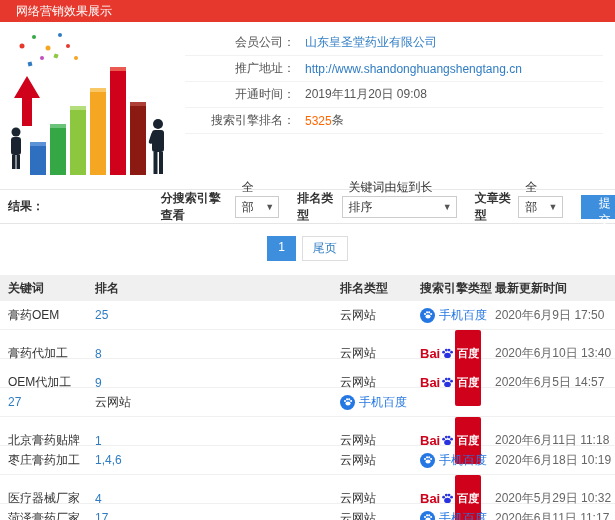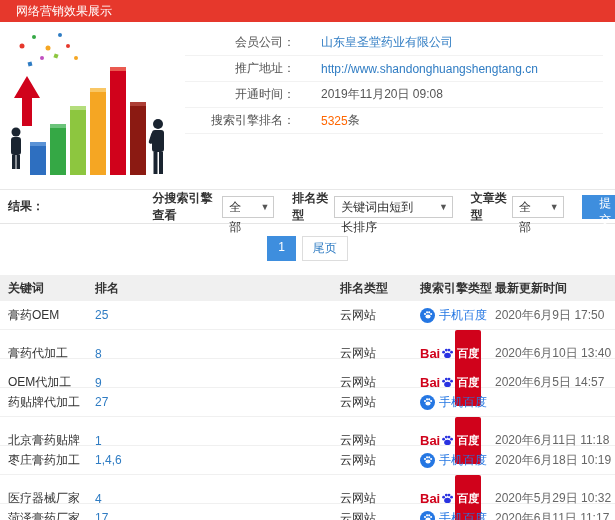--- a/index.html
+++ b/index.html
@@ -9,31 +9,31 @@
   *{box-sizing:border-box;margin:0;padding:0}
   body{width:615px;height:520px;position:relative;overflow:hidden;background:#fff;
        font-family:"Liberation Sans","DejaVu Sans",sans-serif;font-size:12px;color:#333}
   .topbar{height:22px;background:var(--accent-red);color:#fff;line-height:22px;
           padding-left:16px;font-size:12px}
   .header{position:relative;height:168px;border-bottom:1px solid #e8e8e8}
   .illus{position:absolute;left:4px;top:6px}
   .info-panel{position:absolute;left:185px;top:8px;right:12px}
   .info-row{display:flex;align-items:center;height:26px;border-bottom:1px solid #f2f2f2}
   .info-label{width:110px;text-align:right;color:#555}
-  .info-value{margin-left:26px}
+  .info-value{margin-left:10px}
   .info-value.link{color:var(--link-blue);cursor:pointer}
   .info-value.text{color:#555}
   .info-value.highlight{color:var(--highlight-orange)}
   .info-suffix{color:#555}
   .filterbar{display:flex;align-items:center;height:34px;border-bottom:1px solid #e5e5e5}
   .result-label{width:187px;padding-left:8px;font-weight:bold}
   .fgroup{display:flex;align-items:center;margin-right:18px}
   .flabel{font-weight:bold;margin-right:4px}
   .fselect{position:relative;border:1px solid #ccc;background:#fff;height:22px;line-height:20px;
-           padding:0 4px 0 6px;cursor:pointer;display:inline-flex;align-items:flex-start;gap:18px}
+           padding:0 4px 0 6px;cursor:pointer;display:inline-flex;align-items:flex-end;gap:6px}
   .caret{color:#555;font-size:9px}
   .submit-btn{margin-left:auto;margin-right:-14px;background:var(--button-blue);color:#fff;
               border:none;height:24px;padding:0 14px;font-size:12px;cursor:pointer}
   .pagebar{display:flex;justify-content:center;gap:6px;padding:12px 0 10px}
   .page-btn{border:1px solid #ddd;color:var(--link-blue);padding:3px 10px;background:#fff;cursor:pointer}
   .page-btn.current{background:var(--button-blue);border-color:var(--button-blue);color:#fff}
   .table{margin-top:4px}
   .thead,.trow{display:grid;grid-template-columns:87px 245px 80px 75px 1fr;align-items:center}
   .thead{background:#f0f0f0;height:26px;font-weight:bold}
   .trow{height:29px;border-bottom:1px solid #f0f0f0}
@@ -209,21 +209,20 @@
                 <circle cx="9.8" cy="5.6" r="2.6" fill="var(--baidu-blue)"></circle>
                 <circle cx="14.8" cy="5.6" r="2.6" fill="var(--baidu-blue)"></circle>
                 <circle cx="19.5" cy="9.5" r="2.6" fill="var(--baidu-blue)"></circle>
               </svg>
             </span>
             <span class="bdu">百度</span>
           </span></div>
         <div class="cell time">2020年6月5日 14:57</div>
       </div>
       <div class="trow">
-        <div class="cell kw">药贴牌代加工</div>
         <div class="cell rank">27</div>
         <div class="cell">云网站</div>
         <div class="cell engine"><span class="mobile">
             <span class="micon">
               <svg viewBox="0 0 24 24">
                 <ellipse cx="12" cy="15.5" rx="6.2" ry="5" fill="#fff"></ellipse>
                 <circle cx="4.8" cy="9.5" r="2.6" fill="#fff"></circle>
                 <circle cx="9.8" cy="5.6" r="2.6" fill="#fff"></circle>
                 <circle cx="14.8" cy="5.6" r="2.6" fill="#fff"></circle>
                 <circle cx="19.5" cy="9.5" r="2.6" fill="#fff"></circle>

